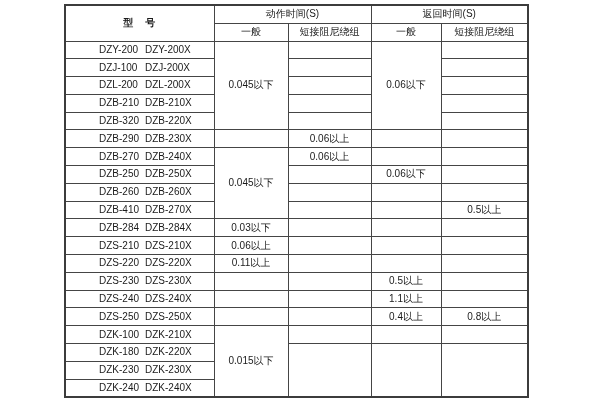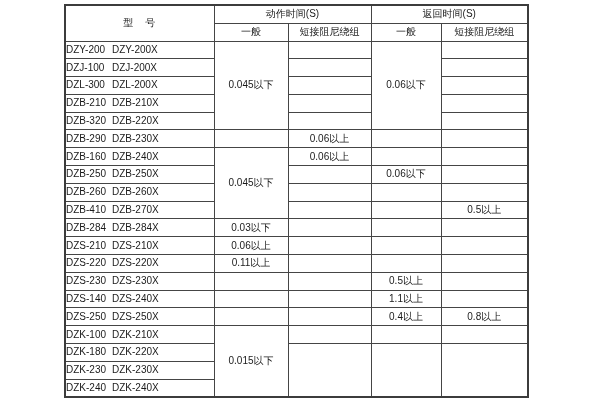--- a/index.html
+++ b/index.html
@@ -24,24 +24,24 @@
     font-weight: normal;
     font-size: 10px;
     line-height: 1;
     text-align: center;
     vertical-align: middle;
     white-space: nowrap;
     overflow: hidden;
   }
   .spec-table thead tr { height: 18px; }
   .spec-table tbody tr { height: 17.8px; }
-  td.model { text-align: left; }
+  td.model { text-align: left; padding-left: 33px; }
   td.model .m1 { display: inline-block; width: 46px; text-align: left; }
   td.model .m2 { display: inline-block; text-align: left; }
-  th.model-h { letter-spacing: 1px; }
+  th.model-h { letter-spacing: 1px; font-weight: bold; }
 </style>
 </head>
 <body>
 
 <table class="spec-table">
   <colgroup>
     <col style="width:149px">
     <col style="width:74px">
     <col style="width:83px">
     <col style="width:70px">
@@ -67,21 +67,21 @@
       <td></td>
       <td rowspan="5">0.06以下</td>
       <td></td>
     </tr>
     <tr>
       <td class="model"><span class="m1">DZJ-100</span><span class="m2">DZJ-200X</span></td>
       <td></td>
       <td></td>
     </tr>
     <tr>
-      <td class="model"><span class="m1">DZL-300</span><span class="m2">DZL-200X</span></td>
+      <td class="model"><span class="m1">DZL-200</span><span class="m2">DZL-200X</span></td>
       <td></td>
       <td></td>
     </tr>
     <tr>
       <td class="model"><span class="m1">DZB-210</span><span class="m2">DZB-210X</span></td>
       <td></td>
       <td></td>
     </tr>
     <tr>
       <td class="model"><span class="m1">DZB-320</span><span class="m2">DZB-220X</span></td>
@@ -89,21 +89,21 @@
       <td></td>
     </tr>
     <tr>
       <td class="model"><span class="m1">DZB-290</span><span class="m2">DZB-230X</span></td>
       <td></td>
       <td>0.06以上</td>
       <td></td>
       <td></td>
     </tr>
     <tr>
-      <td class="model"><span class="m1">DZB-160</span><span class="m2">DZB-240X</span></td>
+      <td class="model"><span class="m1">DZB-270</span><span class="m2">DZB-240X</span></td>
       <td rowspan="4">0.045以下</td>
       <td>0.06以上</td>
       <td></td>
       <td></td>
     </tr>
     <tr>
       <td class="model"><span class="m1">DZB-250</span><span class="m2">DZB-250X</span></td>
       <td></td>
       <td>0.06以下</td>
       <td></td>
@@ -142,21 +142,21 @@
       <td></td>
     </tr>
     <tr>
       <td class="model"><span class="m1">DZS-230</span><span class="m2">DZS-230X</span></td>
       <td></td>
       <td></td>
       <td>0.5以上</td>
       <td></td>
     </tr>
     <tr>
-      <td class="model"><span class="m1">DZS-140</span><span class="m2">DZS-240X</span></td>
+      <td class="model"><span class="m1">DZS-240</span><span class="m2">DZS-240X</span></td>
       <td></td>
       <td></td>
       <td>1.1以上</td>
       <td></td>
     </tr>
     <tr>
       <td class="model"><span class="m1">DZS-250</span><span class="m2">DZS-250X</span></td>
       <td></td>
       <td></td>
       <td>0.4以上</td>

